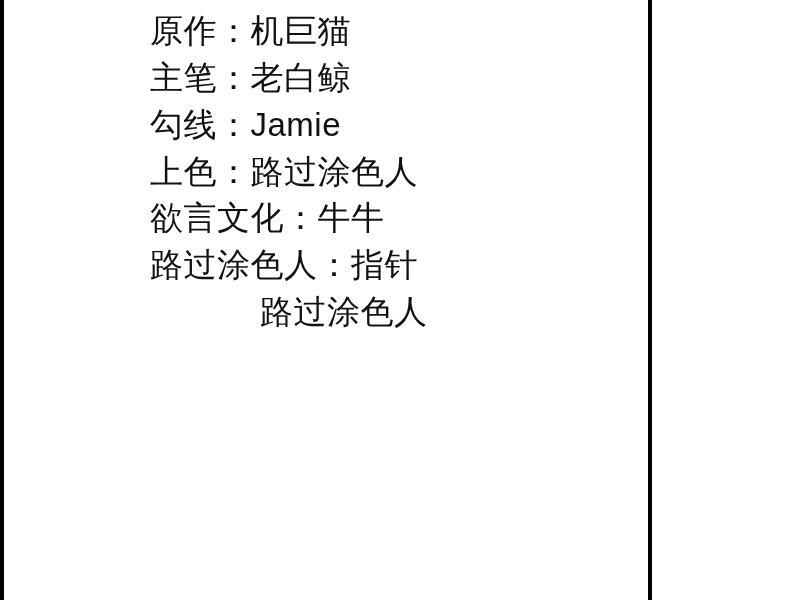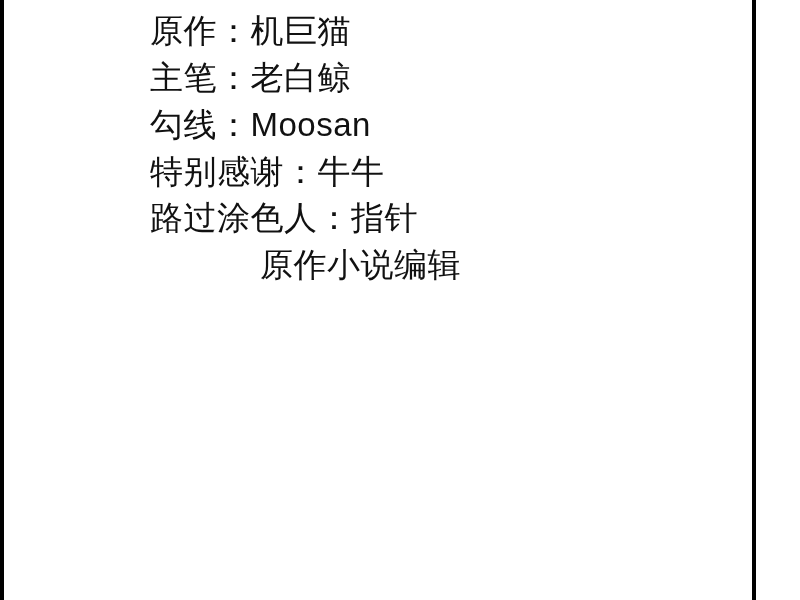--- a/index.html
+++ b/index.html
@@ -8,21 +8,21 @@
   }
   body {
     width: 800px;
     height: 600px;
     background: #ffffff;
     font-family: "Liberation Sans", "DejaVu Sans", sans-serif;
     overflow: hidden;
   }
   .page {
     position: relative;
-    width: 756px;
+    width: 652px;
     height: 600px;
     background: #ffffff;
     box-sizing: border-box;
   }
   .edge-left {
     position: absolute;
     left: 0;
     top: 0;
     width: 4px;
     height: 600px;
@@ -57,19 +57,20 @@
 <body>
 
 <div class="page">
 
   <div class="edge-left"></div>
   <div class="edge-right"></div>
 
   <div class="credits">
     <div class="credit-line">原作：机巨猫</div>
     <div class="credit-line">主笔：老白鲸</div>
-    <div class="credit-line">勾线：Moosan</div>
-    <div class="credit-line">特别感谢：牛牛</div>
+    <div class="credit-line">勾线：Jamie</div>
+    <div class="credit-line">上色：路过涂色人</div>
+    <div class="credit-line">欲言文化：牛牛</div>
     <div class="credit-line">路过涂色人：指针</div>
-    <div class="credit-line indented">原作小说编辑</div>
+    <div class="credit-line indented">路过涂色人</div>
   </div>
 
 </div>
 
 </body></html>

